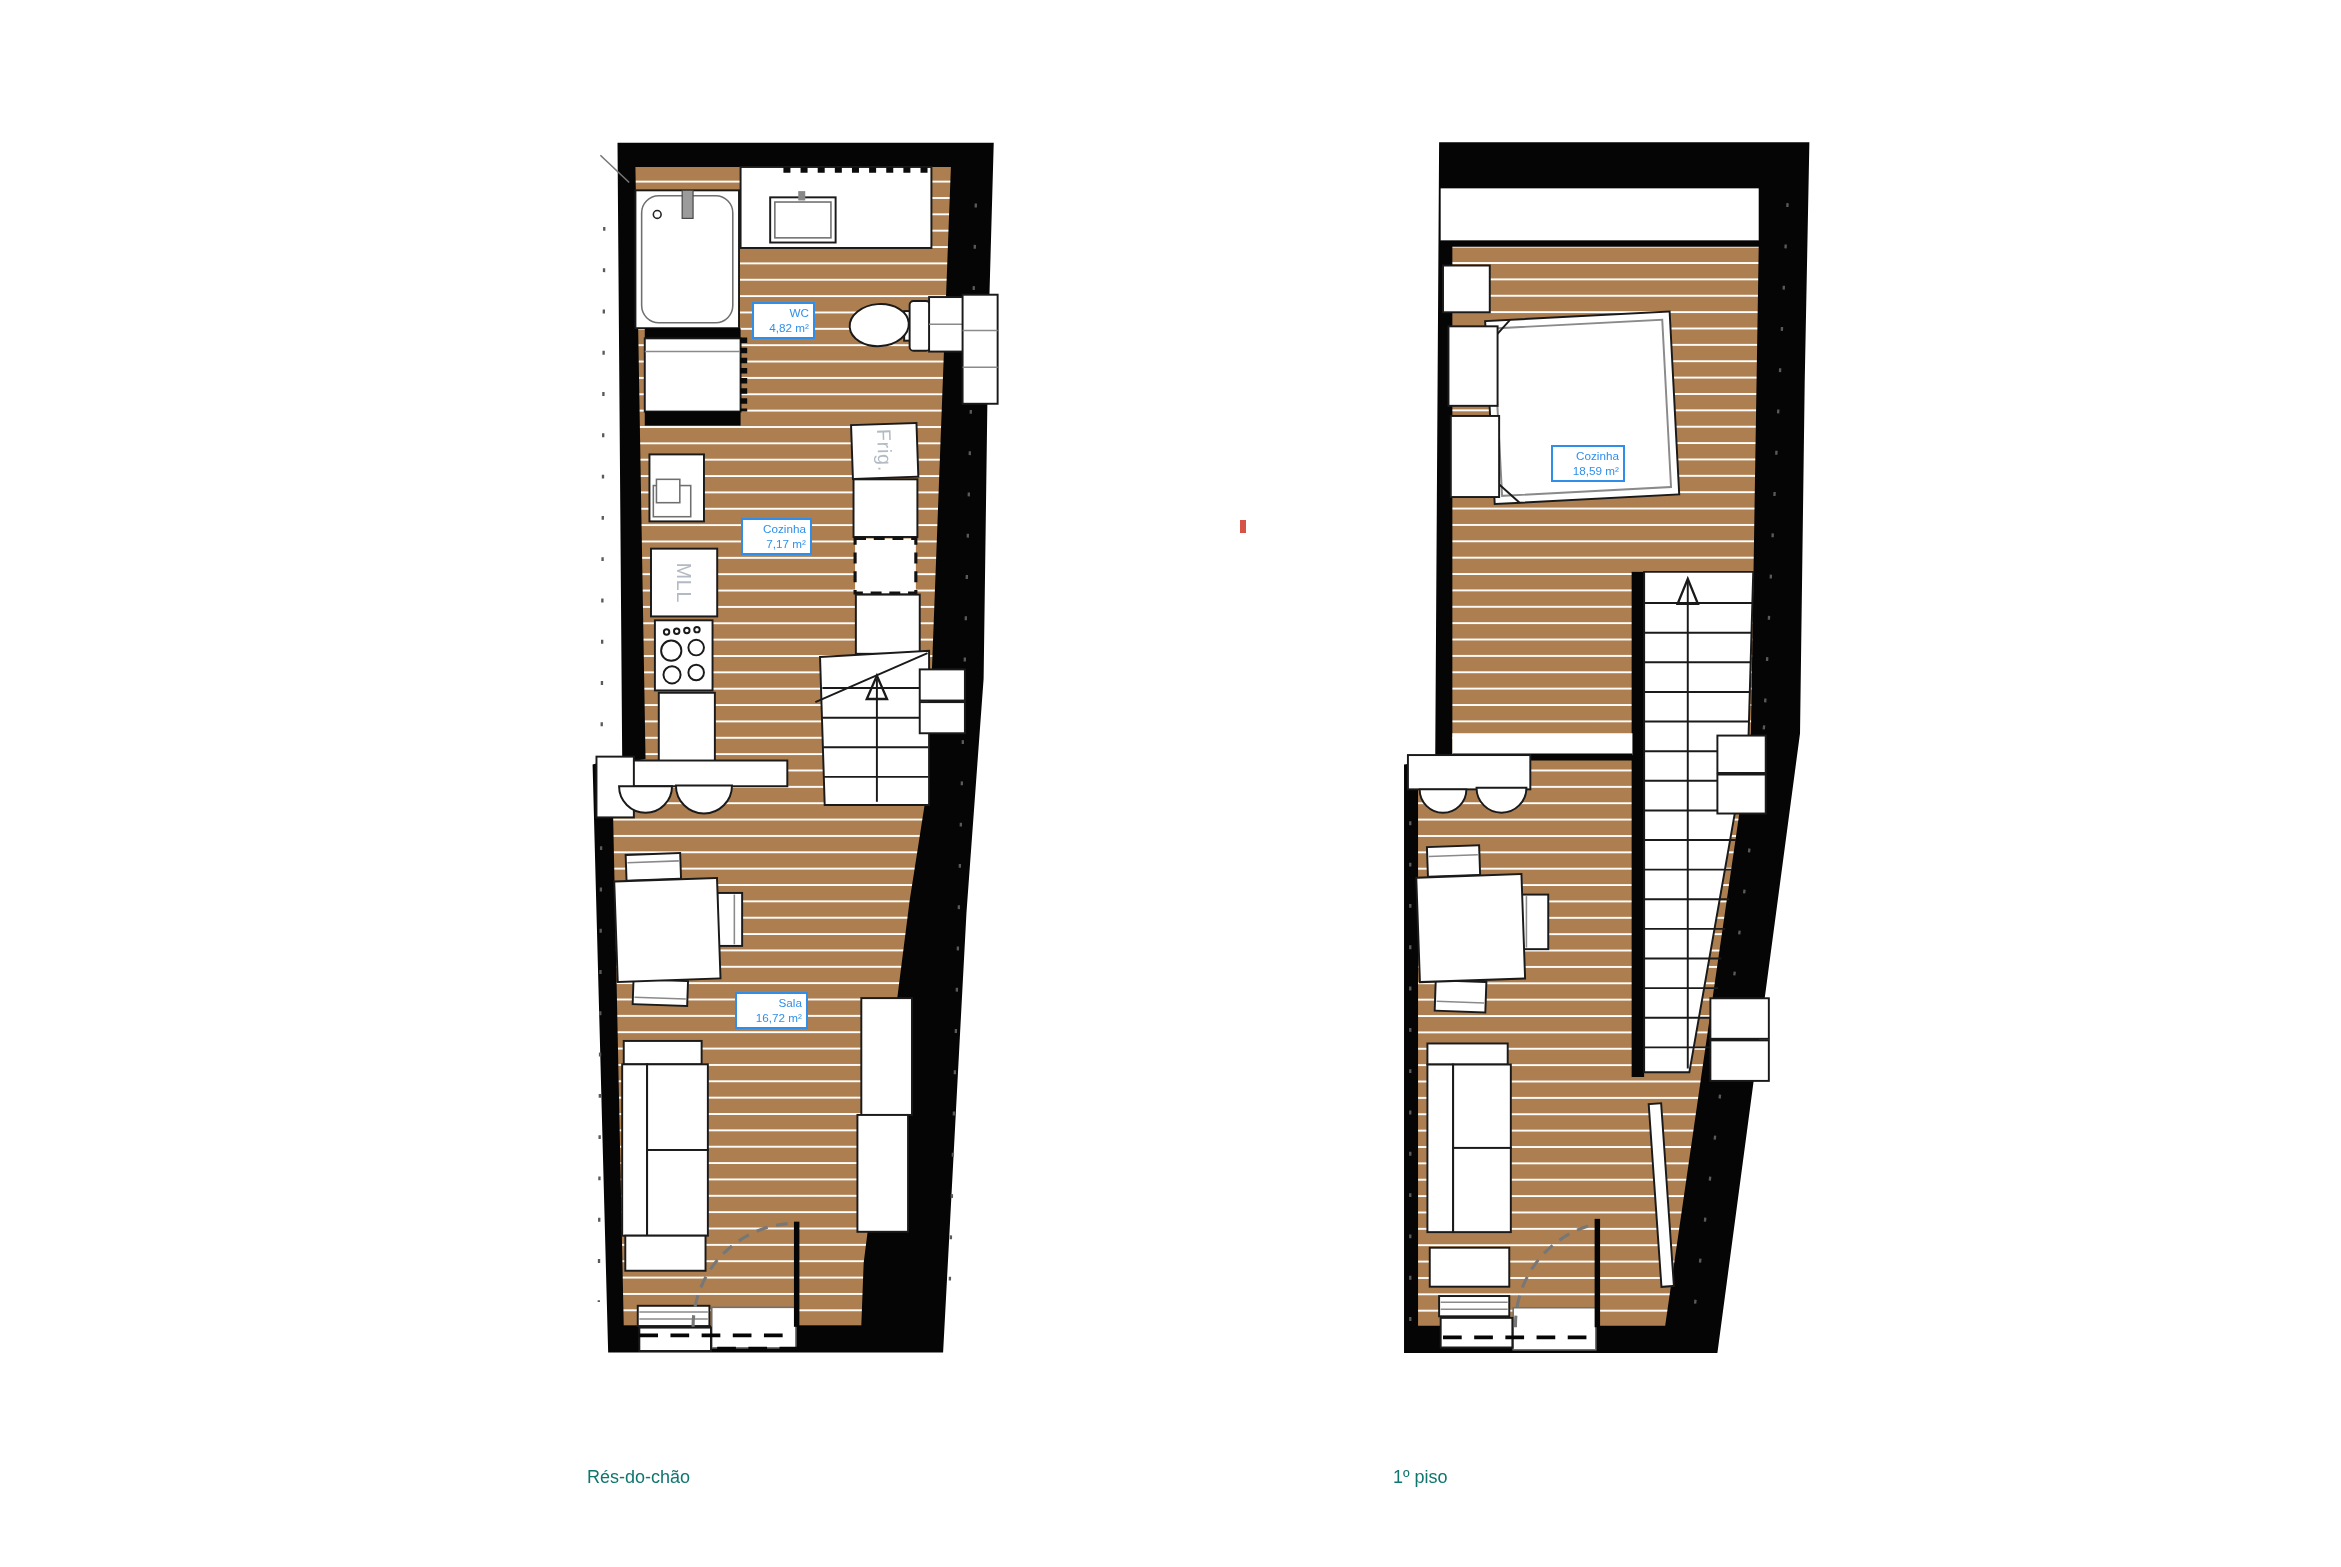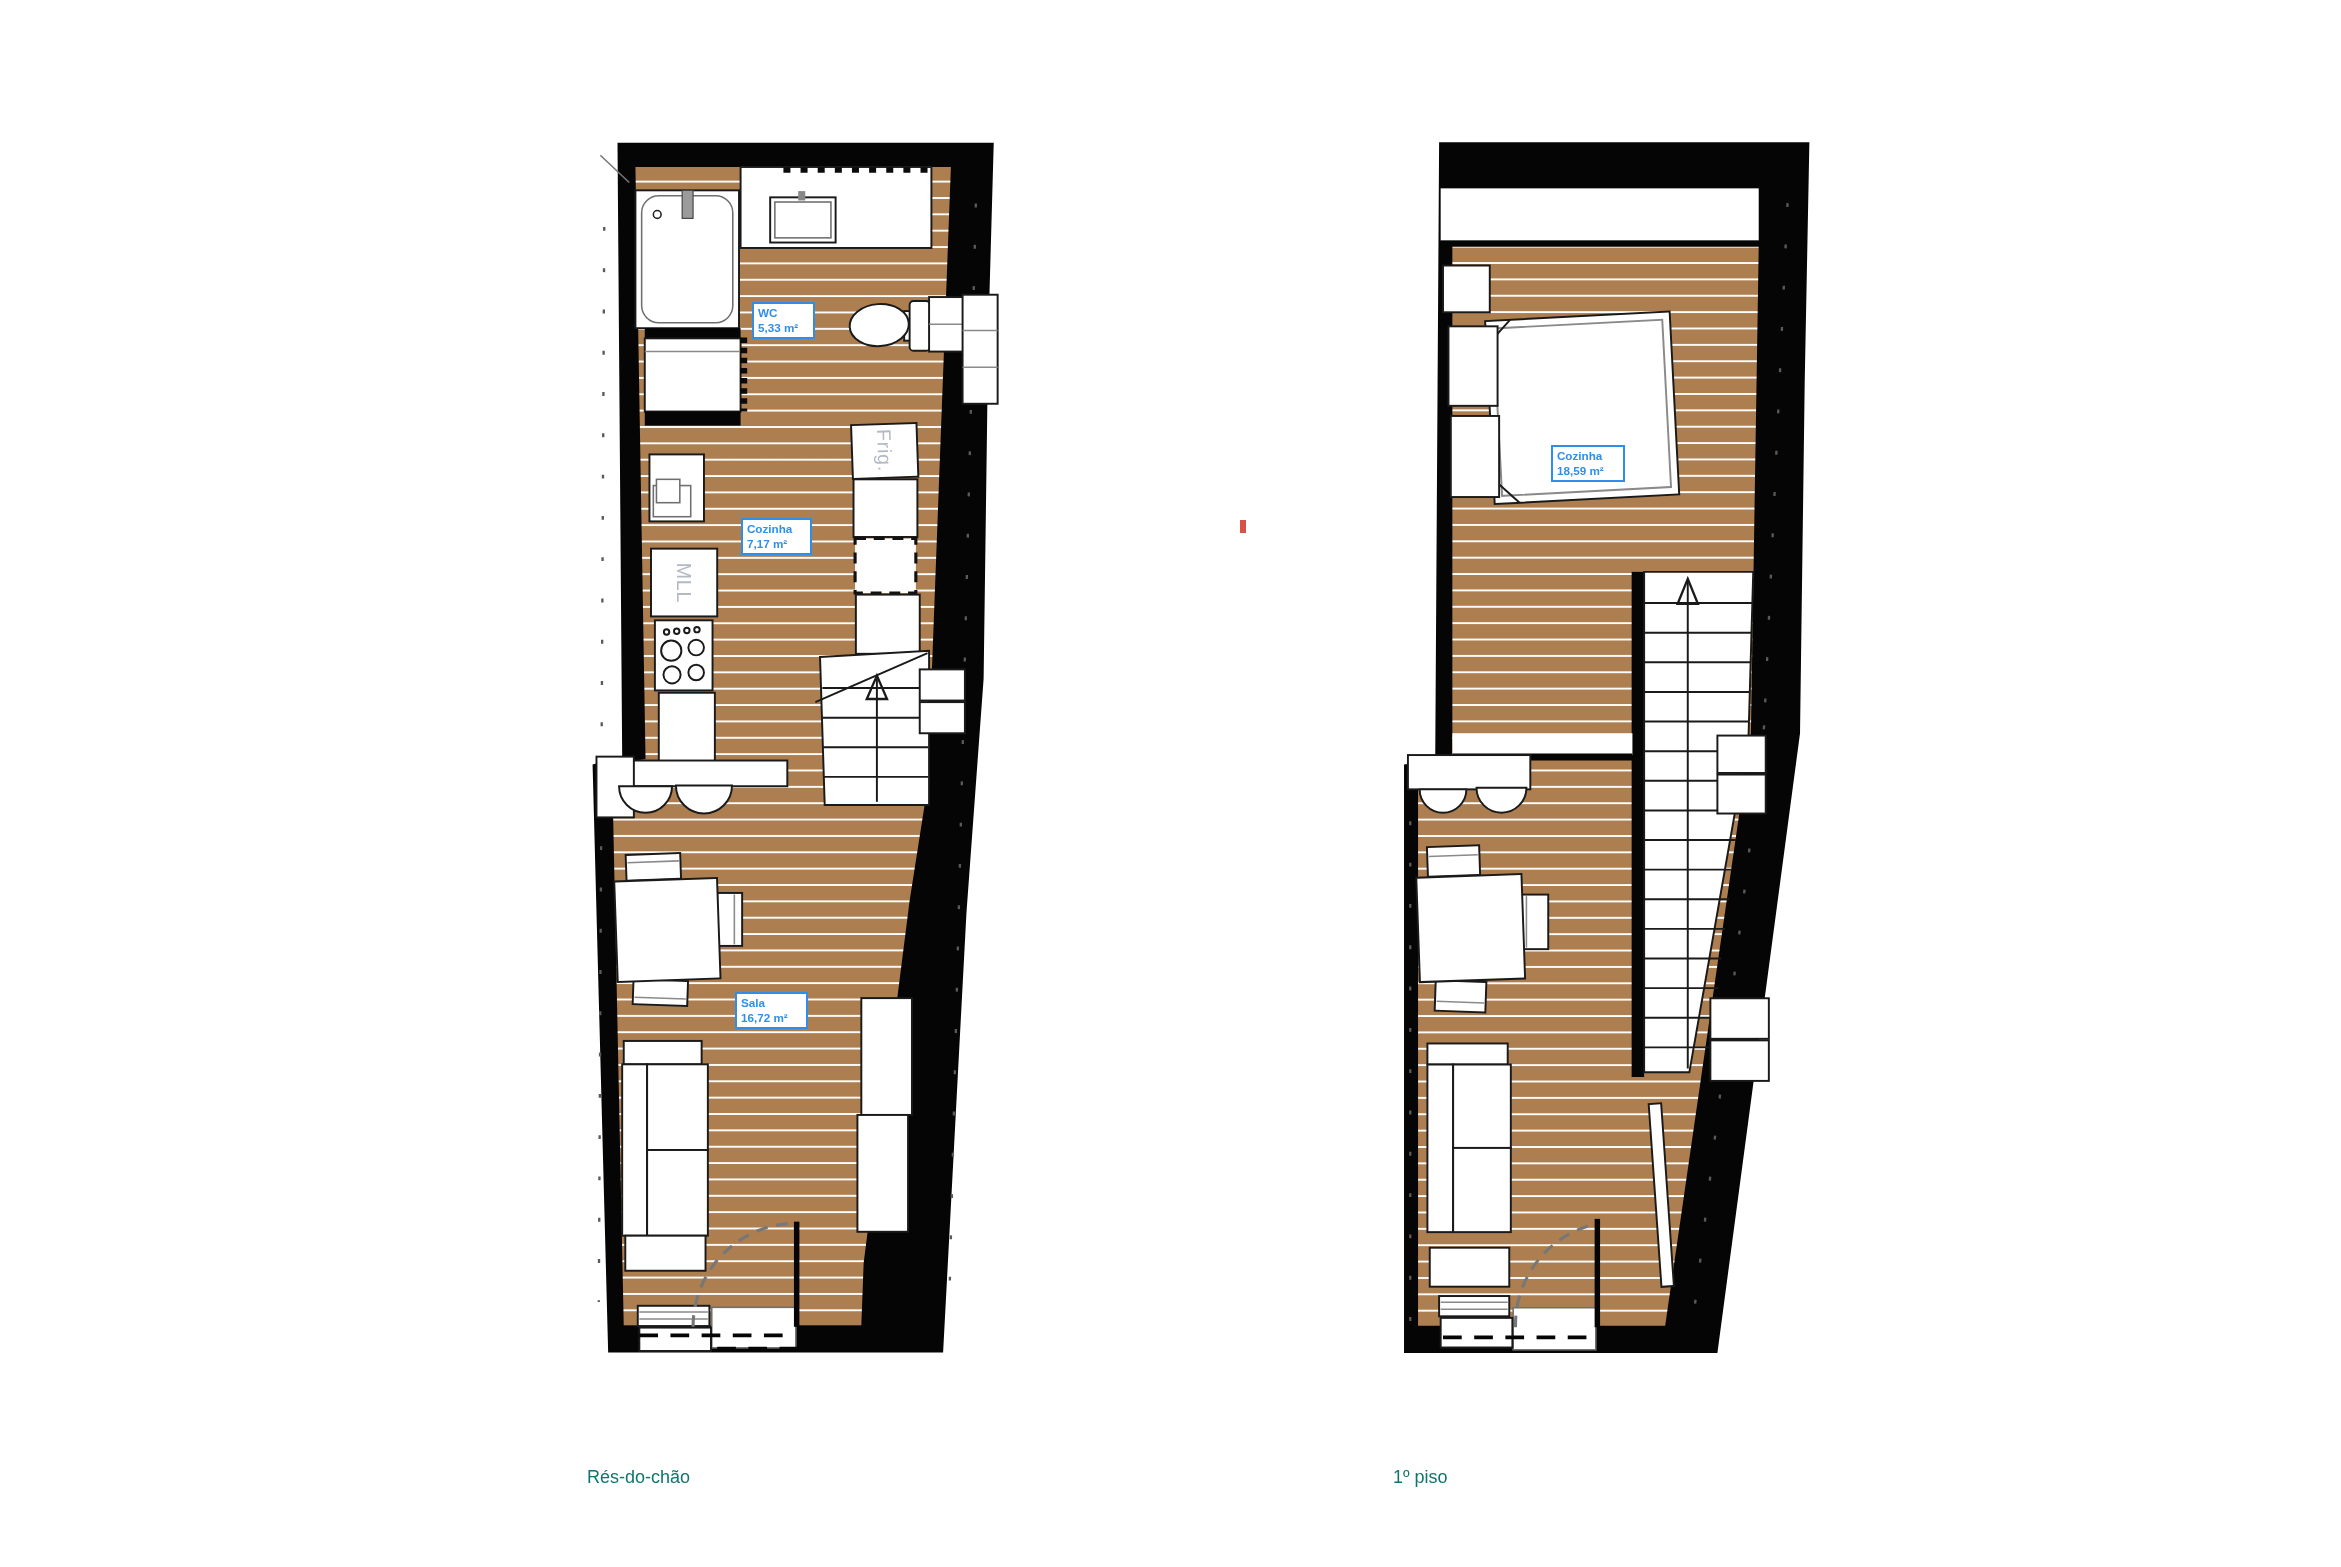--- a/index.html
+++ b/index.html
@@ -1,20 +1,20 @@
 <!DOCTYPE html>
 <html style="font-size:12.5px"><head>
 <meta charset="utf-8">
 <style>
   html,body{margin:0;padding:0;background:#fff;}
   body{width:2342px;height:1567px;position:relative;font-family:"Liberation Sans",sans-serif;overflow:hidden;}
   .plan-svg{position:absolute;}
   .room-label{position:absolute;background:#fff;border:2.3px solid #2e8ee9;color:#2f8fea;
-    text-align:left;font-size:11.7px;line-height:1.28;padding:1.6px 3.9px;white-space:nowrap;
-    font-weight:700;}
+    text-align:right;font-size:11.7px;line-height:1.28;padding:1.6px 3.9px;white-space:nowrap;
+    font-weight:400;}
   .floor-caption{position:absolute;color:#0f766e;font-size:18px;font-weight:400;}
   .artifact{position:absolute;}
   
   .f{fill:#ffffff;stroke:#1a1a1a;stroke-width:2.5;}
   .fg{fill:#ffffff;stroke:#6f6f6f;stroke-width:2;}
   .ln{stroke:#1a1a1a;stroke-width:2.5;fill:none;}
   .lng{stroke:#8a8a8a;stroke-width:2;fill:none;}
   .wall{fill:#050505;stroke:none;}
   .muted-text{fill:#b4bac4;font-size:25px;letter-spacing:1px;font-family:"Liberation Sans",sans-serif;}
 </style>
@@ -260,21 +260,21 @@
     <line class="lng" x1="57" y1="1509" x2="143" y2="1509"></line>
     <rect class="f" x="57" y="1520" width="92" height="38"></rect>
     <path d="M 153 1532 A 133 133 0 0 1 258 1399" fill="none" stroke="#777" stroke-width="4" stroke-dasharray="15,11"></path>
     <line x1="258" y1="1393" x2="258" y2="1532" stroke="#050505" stroke-width="7"></line>
     <line x1="60" y1="1545" x2="255" y2="1545" stroke="#050505" stroke-width="5" stroke-dasharray="24,16"></line>
   </g>
 </svg>
 
 <div class="room-label" style="left:752px;top:302px;min-width:51px">
   <span>WC</span><br>
-  <span>5,33 m²</span>
+  <span>4,82 m²</span>
 </div>
 <div class="room-label" style="left:741px;top:518px;min-width:59px">
   <span>Cozinha</span><br>
   <span>7,17 m²</span>
 </div>
 <div class="room-label" style="left:735px;top:992px;min-width:61px">
   <span>Sala</span><br>
   <span>16,72 m²</span>
 </div>
 <div class="room-label" style="left:1551px;top:445px;min-width:62px">

